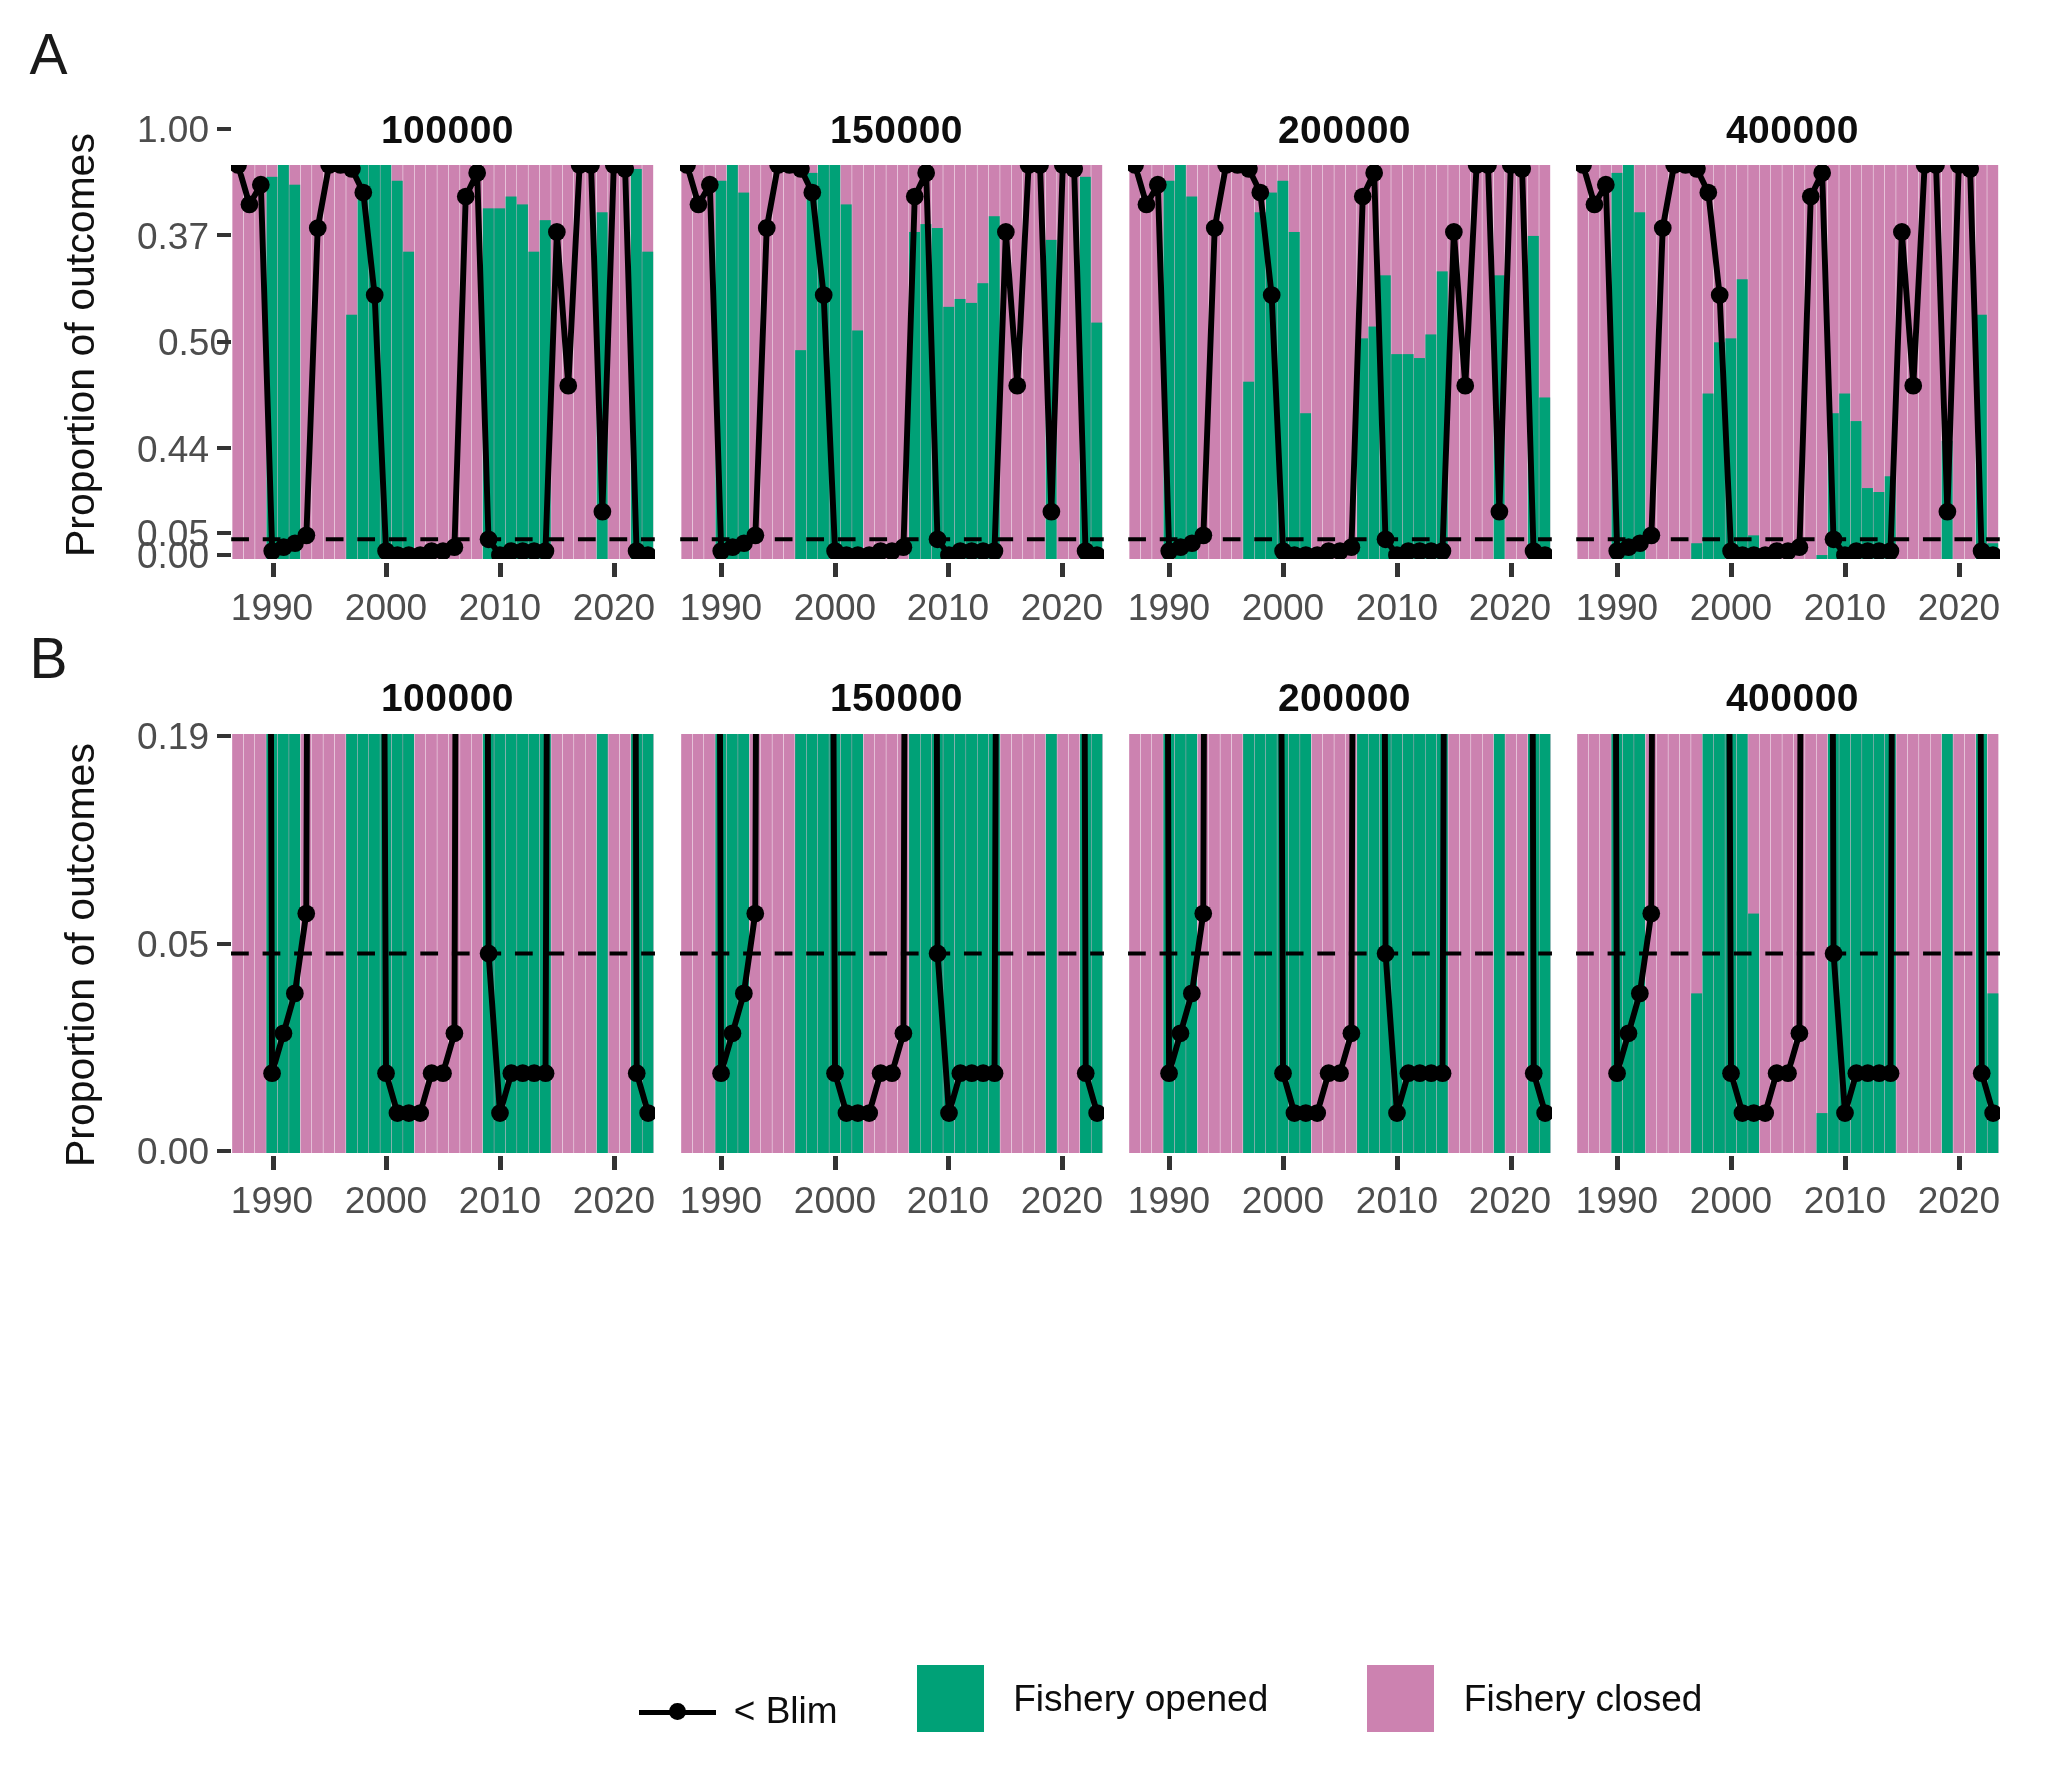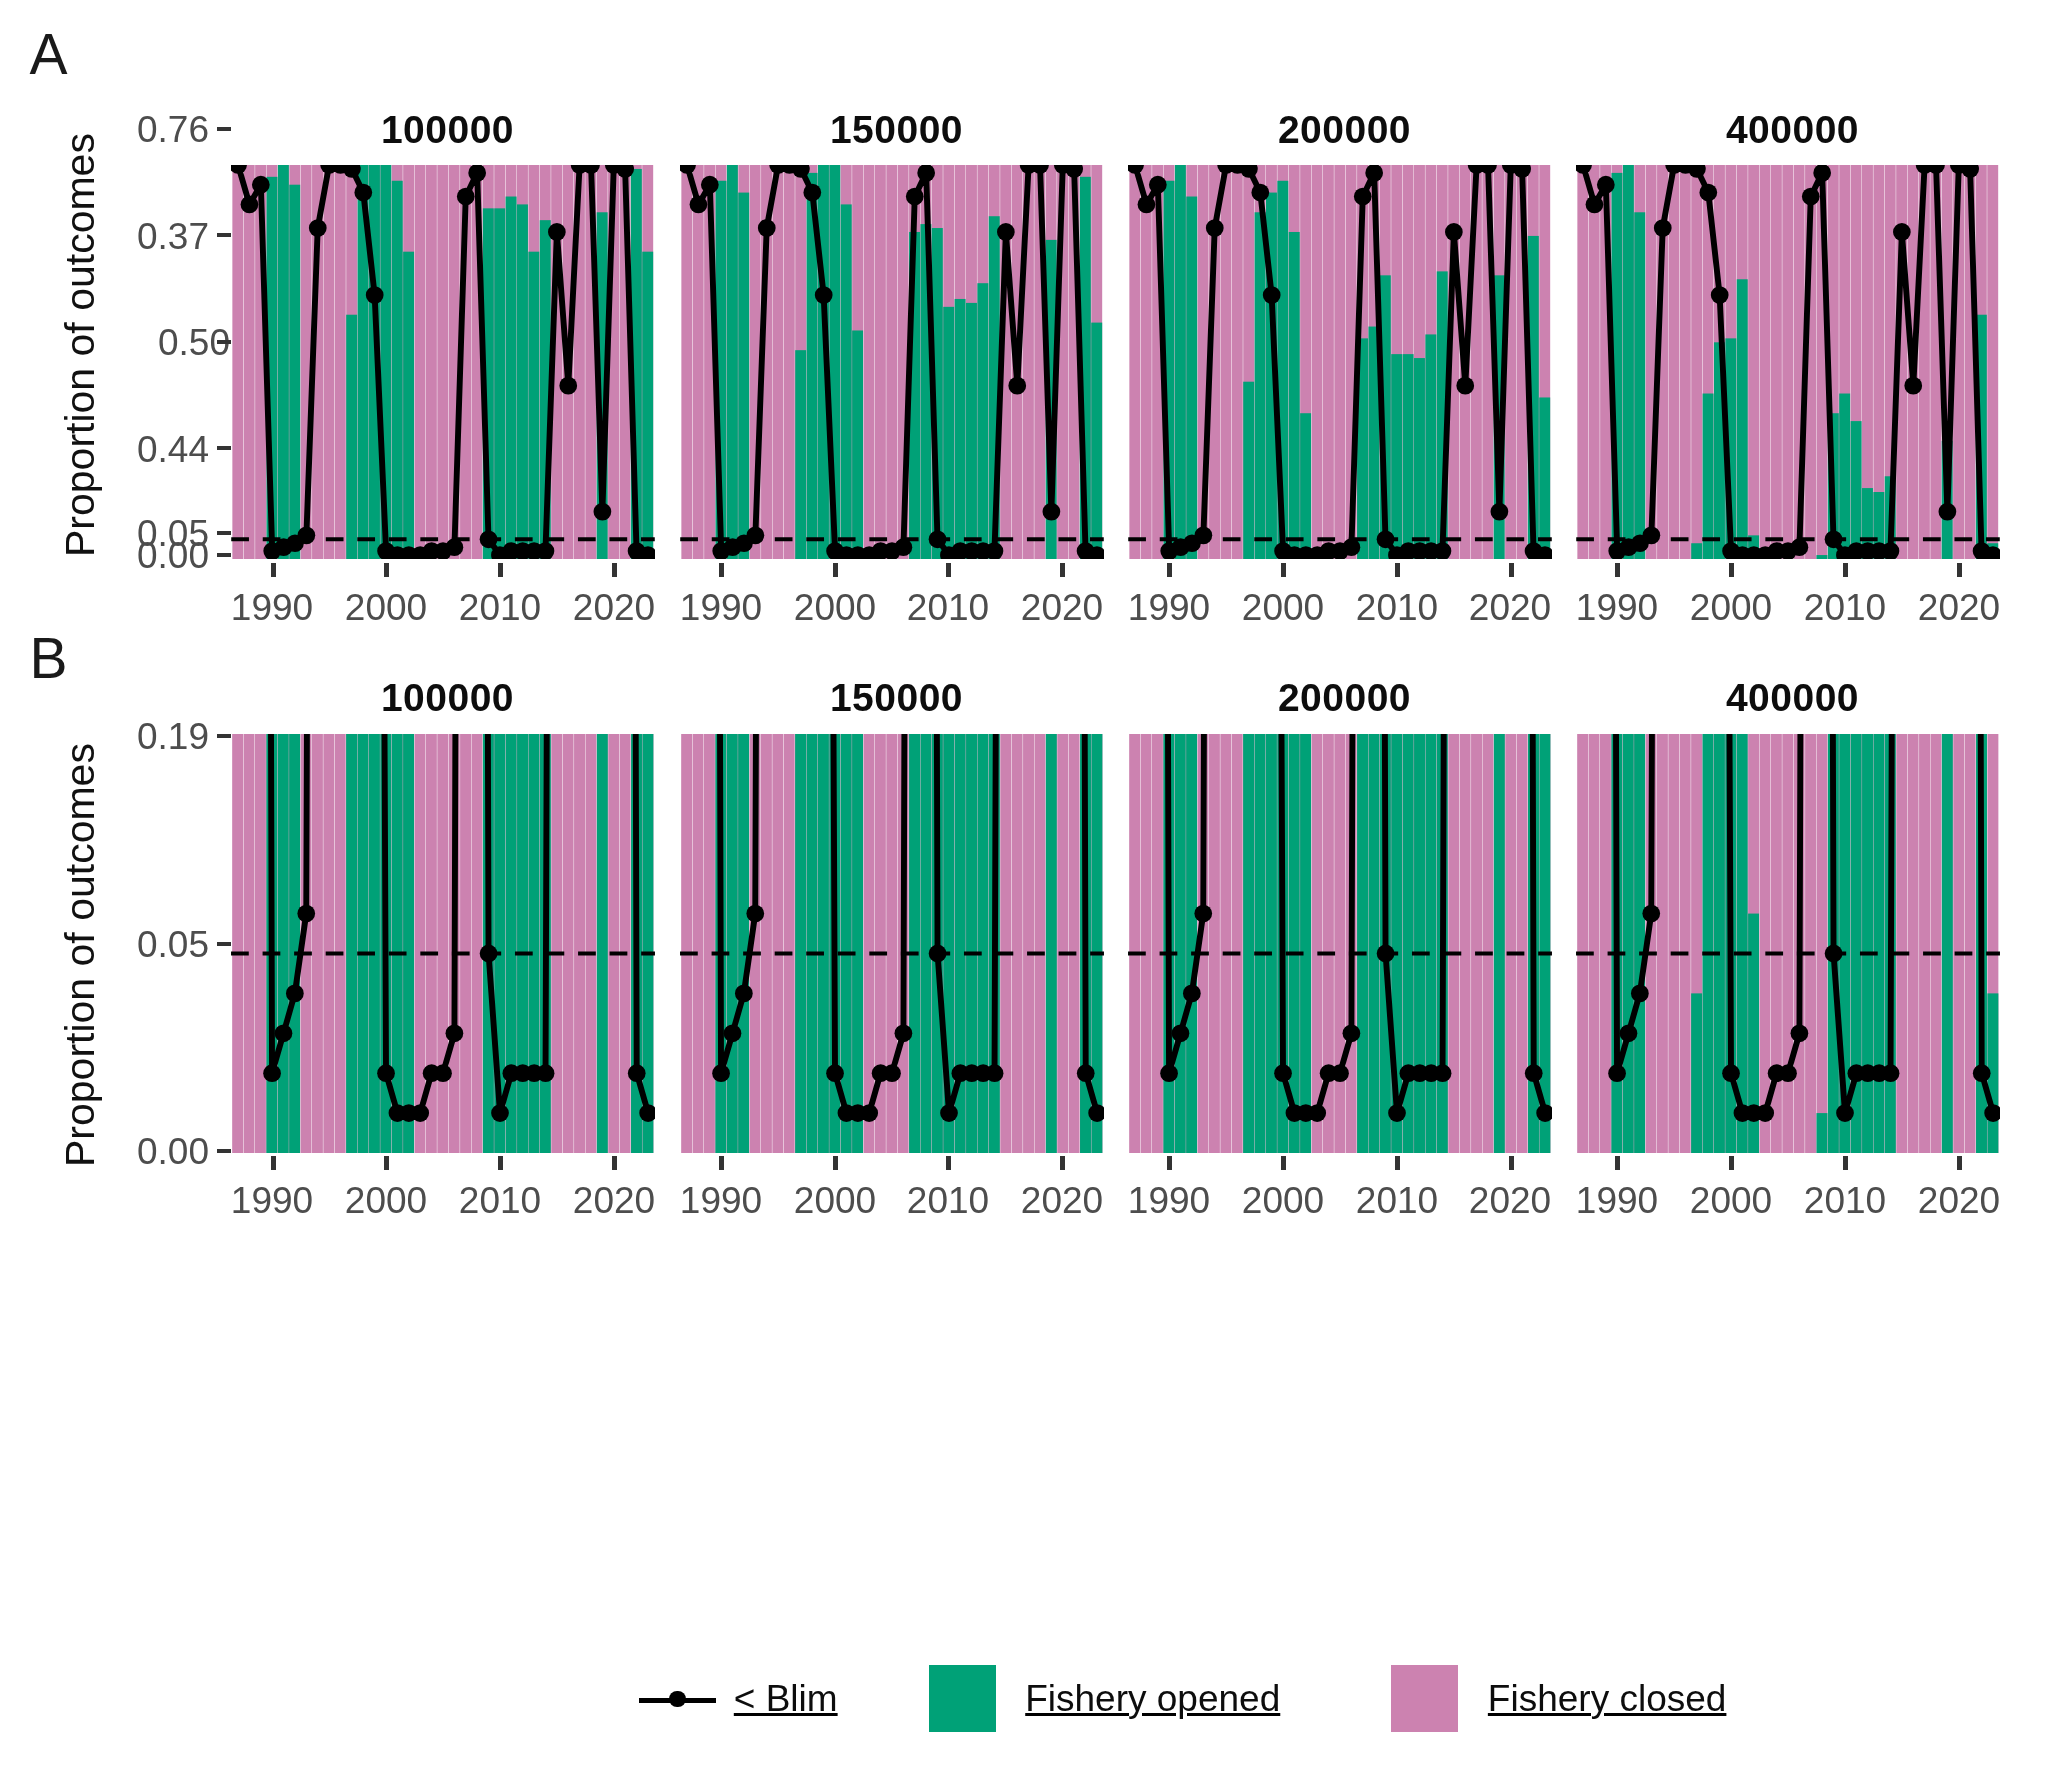--- a/index.html
+++ b/index.html
@@ -14,38 +14,38 @@
 
   .ytick-label{position:absolute;font-size:37px;color:#4d4d4d;text-align:right;white-space:nowrap;}
   .ytick-mark{position:absolute;background:#333;height:3.9px;width:13.8px;}
 
   .xtick-label{position:absolute;font-size:37px;color:#4d4d4d;text-align:center;white-space:nowrap;}
   .xtick-mark{position:absolute;background:#333;width:4.9px;height:13.8px;}
 
   .plotarea{position:absolute;overflow:hidden;background:#ffffff;}
   .plotarea svg{display:block;}
 
-  .legend{position:absolute;display:flex;align-items:center;gap:12px;text-decoration:underline;}
+  .legend{position:absolute;display:flex;align-items:flex-end;gap:0;}
   .legend-item{display:flex;align-items:center;}
   .legend-label{font-size:37px;color:#0d0d0d;white-space:nowrap;}
   .legend-swatch{display:inline-block;}
   .legend-line{position:relative;width:85px;height:39px;}
   .legend-line .lseg{position:absolute;top:18.7px;left:3.9px;width:77px;height:4.9px;background:#000;}
   .legend-line .ldot{position:absolute;top:11.8px;left:34px;width:16.7px;height:16.7px;border-radius:50%;background:#000;}
 </style>
 </head>
 <body>
 
 <div id="root">
 
   <div class="panel-letter" style="left:29.6px;top:25.6px;">A</div>
 
   <div class="axis-title" style="left:57px;top:557px;transform:rotate(-90deg);">Proportion of outcomes</div>
 
-  <div class="ytick-label" style="left:0px;top:109px;width:209px;">0.76</div>
+  <div class="ytick-label" style="left:0px;top:109px;width:209px;">1.00</div>
   <div class="ytick-label" style="left:0px;top:216px;width:209px;">0.37</div>
   <div class="ytick-label" style="left:0px;top:322px;width:209px;margin-left:21px;">0.50</div>
   <div class="ytick-label" style="left:0px;top:429px;width:209px;">0.44</div>
   <div class="ytick-label" style="left:0px;top:513px;width:209px;">0.05</div>
   <div class="ytick-label" style="left:0px;top:535px;width:209px;">0.00</div>
 
   <div class="ytick-mark" style="left:217px;top:127px;"></div>
   <div class="ytick-mark" style="left:217px;top:233px;"></div>
   <div class="ytick-mark" style="left:217px;top:340px;"></div>
   <div class="ytick-mark" style="left:217px;top:446px;"></div>

